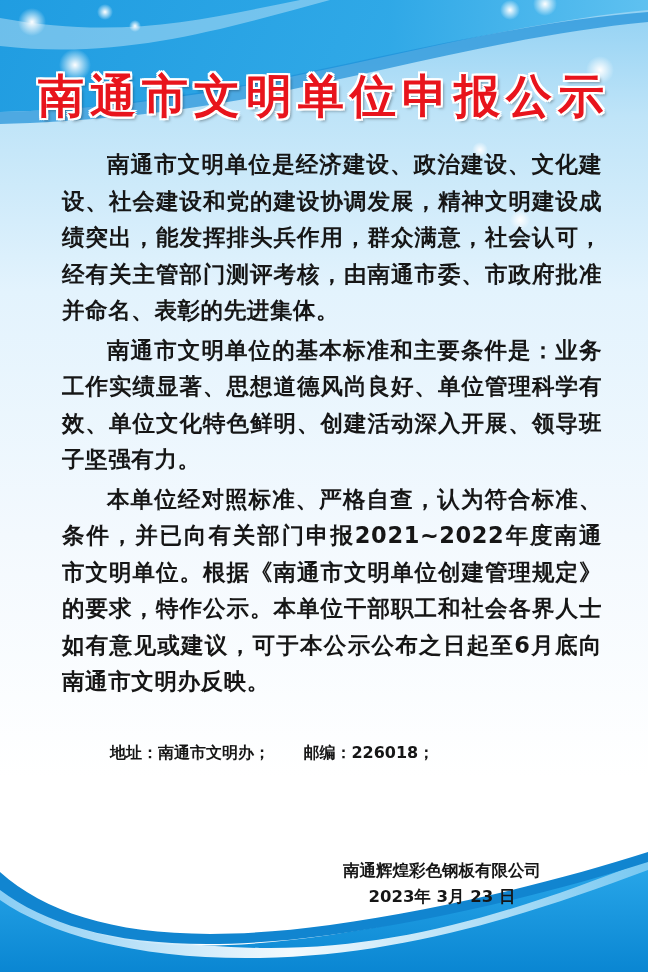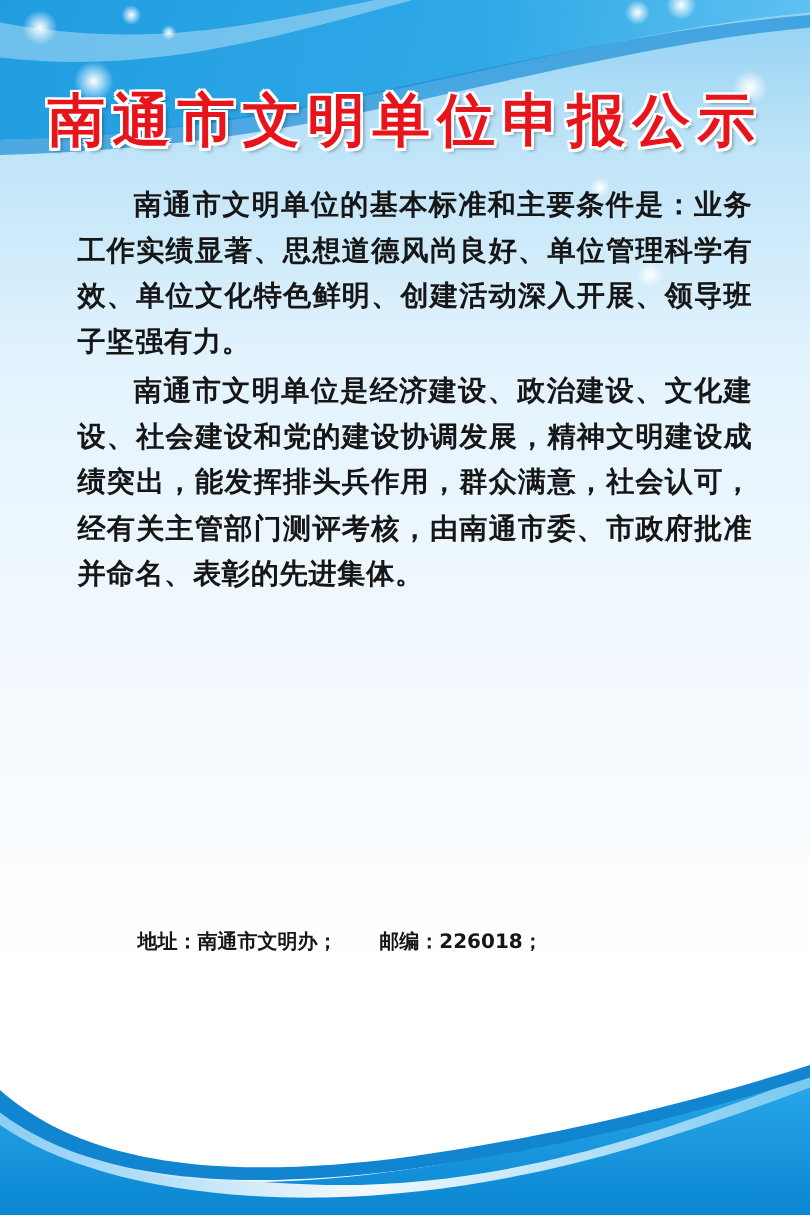--- a/index.html
+++ b/index.html
@@ -72,21 +72,26 @@
     </g>
 
     <path d="M0,880 C60,940 160,960 330,935 C440,918 560,888 648,860 L648,972 L0,972 Z" fill="url(#botBand)"></path>
     <path d="M0,880 C40,915 120,945 260,948 C400,950 520,910 648,860 L648,870 C520,918 400,955 260,958 C140,960 50,935 0,900 Z" fill="url(#whiteSwoosh)" opacity="0.95"></path>
     <path d="M0,872 C60,925 160,948 330,925 C450,908 560,880 648,852 L648,862 C560,890 450,918 330,935 C160,958 60,935 0,890 Z" fill="#1185d0"></path>
   </svg>
 
   <div class="title">南通市文明单位申报公示</div>
 
   <div class="body-text">
+    <p>南通市文明单位是经济建设、政治建设、文化建设、社会建设和党的建设协调发展，精神文明建设成绩突出，能发挥排头兵作用，群众满意，社会认可，经有关主管部门测评考核，由南通市委、市政府批准并命名、表彰的先进集体。</p>
     <p>南通市文明单位的基本标准和主要条件是：业务工作实绩显著、思想道德风尚良好、单位管理科学有效、单位文化特色鲜明、创建活动深入开展、领导班子坚强有力。</p>
-    <p>南通市文明单位是经济建设、政治建设、文化建设、社会建设和党的建设协调发展，精神文明建设成绩突出，能发挥排头兵作用，群众满意，社会认可，经有关主管部门测评考核，由南通市委、市政府批准并命名、表彰的先进集体。</p>
+    <p>本单位经对照标准、严格自查，认为符合标准、条件，并已向有关部门申报2021~2022年度南通市文明单位。根据《南通市文明单位创建管理规定》的要求，特作公示。本单位干部职工和社会各界人士如有意见或建议，可于本公示公布之日起至6月底向南通市文明办反映。</p>
   </div>
 
   <div class="contact">
     <div class="row">地址：南通市文明办；      邮编：226018；</div>
   </div>
 
+  <div class="signature">
+    <div>南通辉煌彩色钢板有限公司</div>
+    <div>2023年 3月 23 日</div>
+  </div>
 </div>
 
 </body></html>

